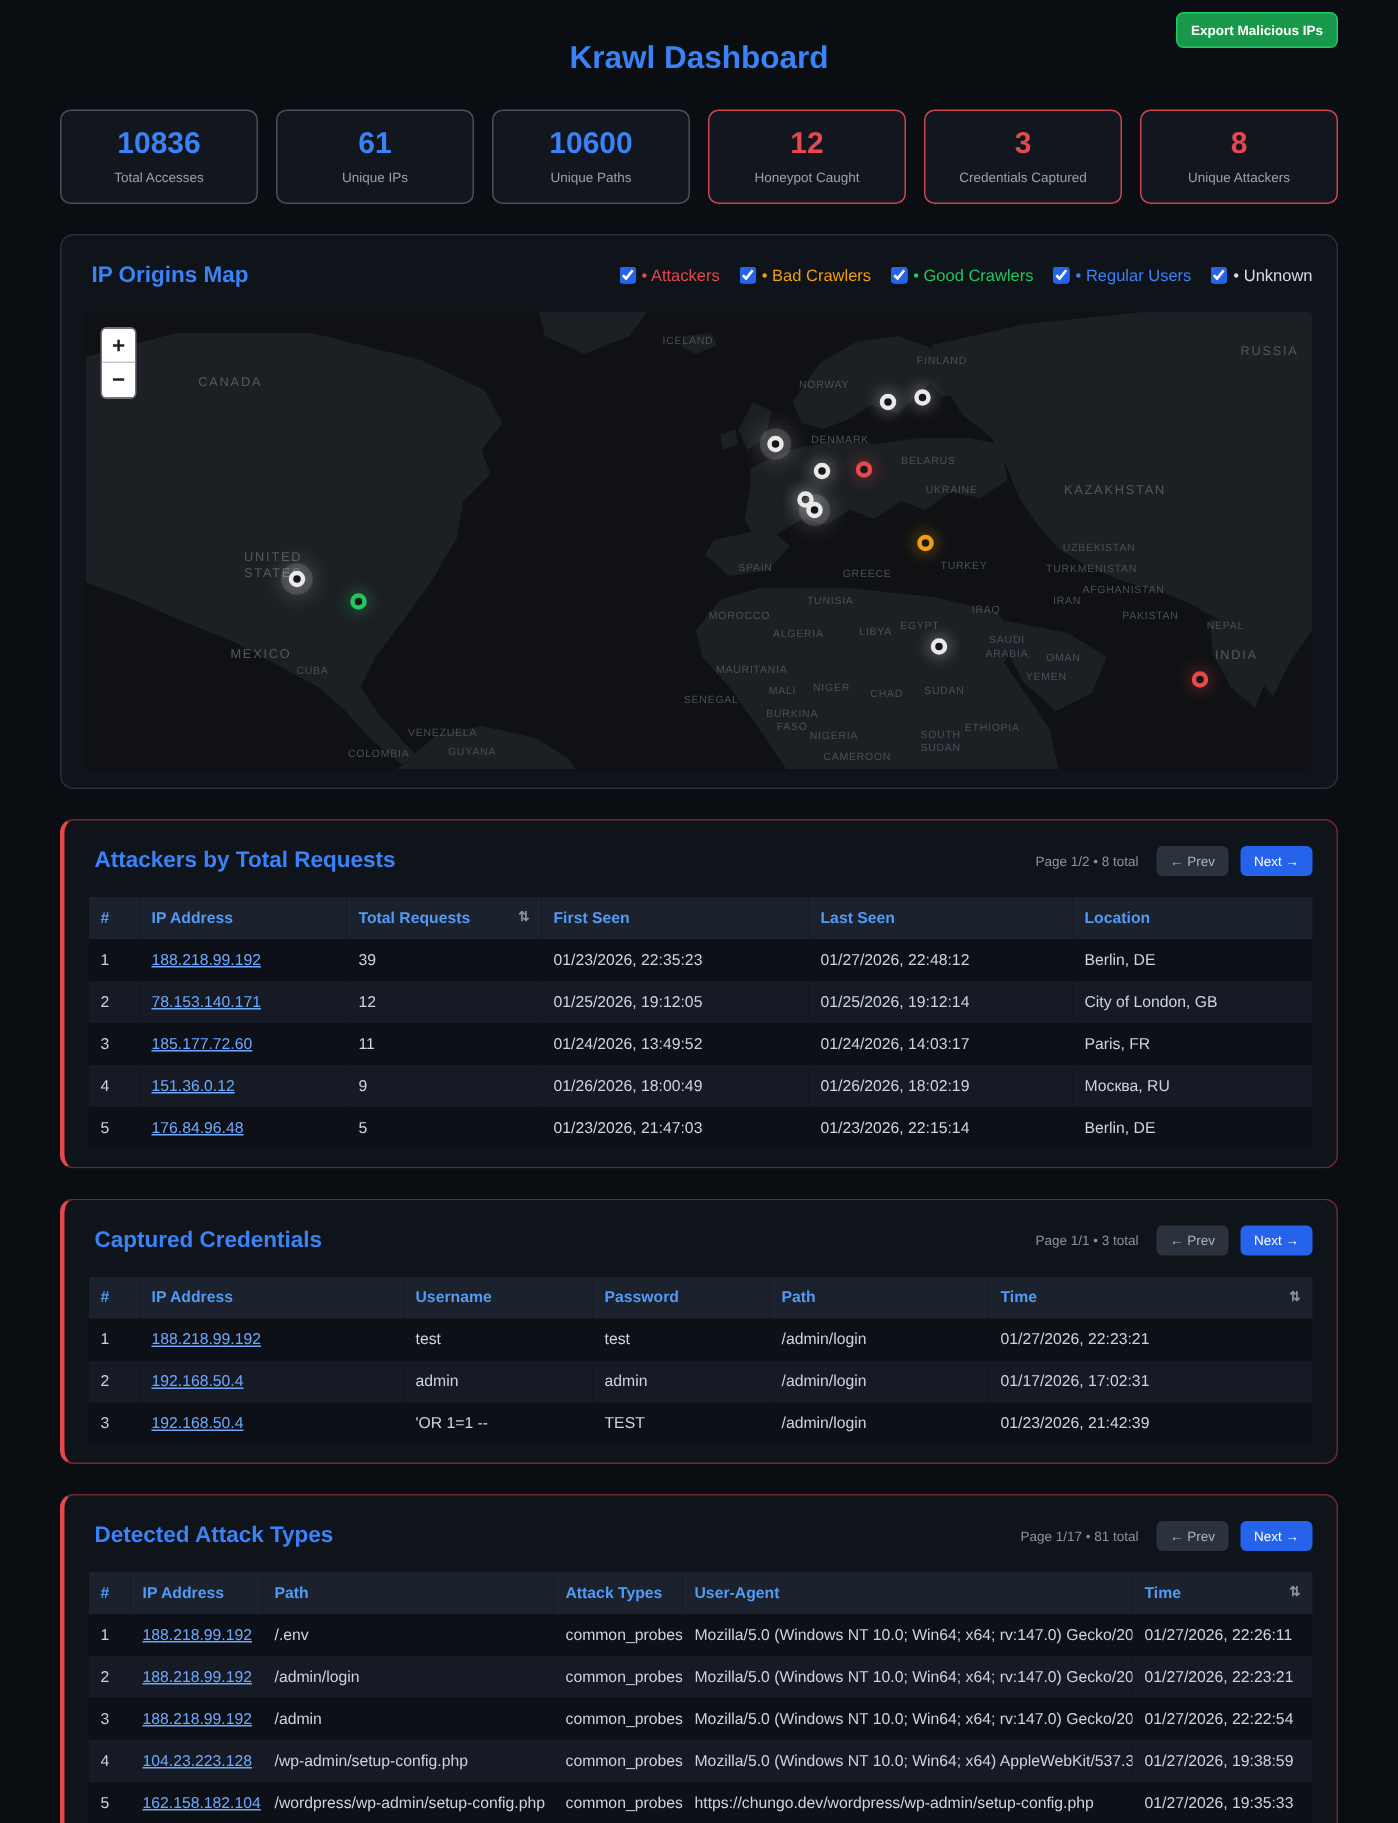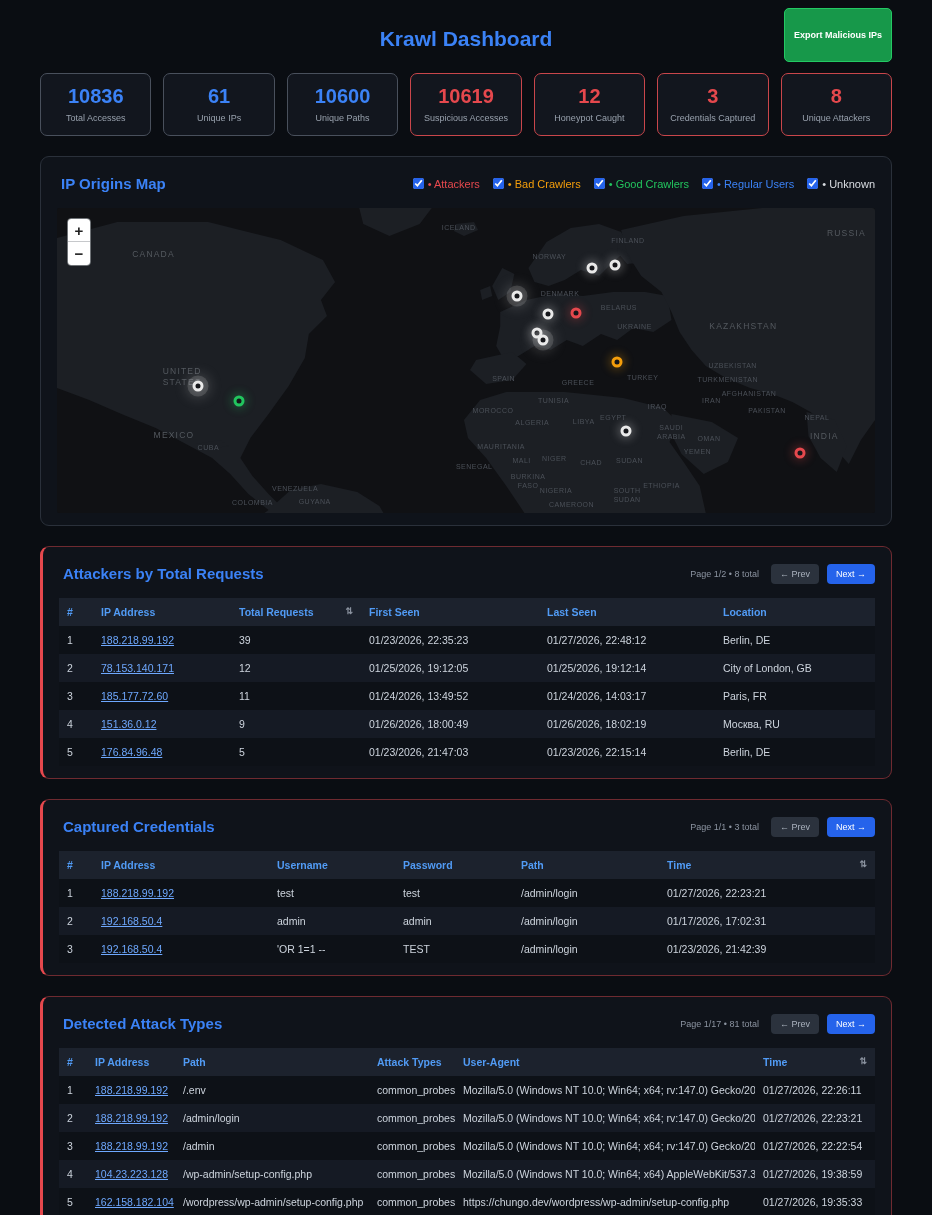--- a/index.html
+++ b/index.html
@@ -11,21 +11,21 @@
     font-family: "Liberation Sans", sans-serif;
   }
   .page { padding: 0 40px 28px; }
 
   
   .topbar { position: relative; text-align: center; padding: 13px 0 4px; }
   .topbar h1 { margin: 14px; font-size: 21px; font-weight: 700; color: #3b82f6; }
   .export-btn {
     position: absolute; right: 0; top: 8px;
     background: #17984a; color: #fff; border: 1px solid #23c963;
-    font-size: 9px; font-weight: 700; padding: 21px 9px; border-radius: 5px;
+    font-size: 9px; font-weight: 700; padding: 6px 9px; border-radius: 5px;
     font-family: "Liberation Sans", sans-serif; cursor: pointer;
   }
 
   
   .stats-row { display: flex; gap: 12px; margin-top: 4px; }
   .stat-card {
     flex: 1; text-align: center; padding: 11px 2px 12px;
     background: #12161e; border: 1px solid #49505c; border-radius: 7px;
   }
   .stat-card.alert { border-color: #c9464b; }
@@ -116,24 +116,20 @@
         <div class="stat-value">10836</div>
         <div class="stat-label">Total Accesses</div>
       </div>
       <div class="stat-card">
         <div class="stat-value">61</div>
         <div class="stat-label">Unique IPs</div>
       </div>
       <div class="stat-card">
         <div class="stat-value">10600</div>
         <div class="stat-label">Unique Paths</div>
-      </div>
-      <div class="stat-card alert">
-        <div class="stat-value">10619</div>
-        <div class="stat-label">Suspicious Accesses</div>
       </div>
       <div class="stat-card alert">
         <div class="stat-value">12</div>
         <div class="stat-label">Honeypot Caught</div>
       </div>
       <div class="stat-card alert">
         <div class="stat-value">3</div>
         <div class="stat-label">Credentials Captured</div>
       </div>
       <div class="stat-card alert">

